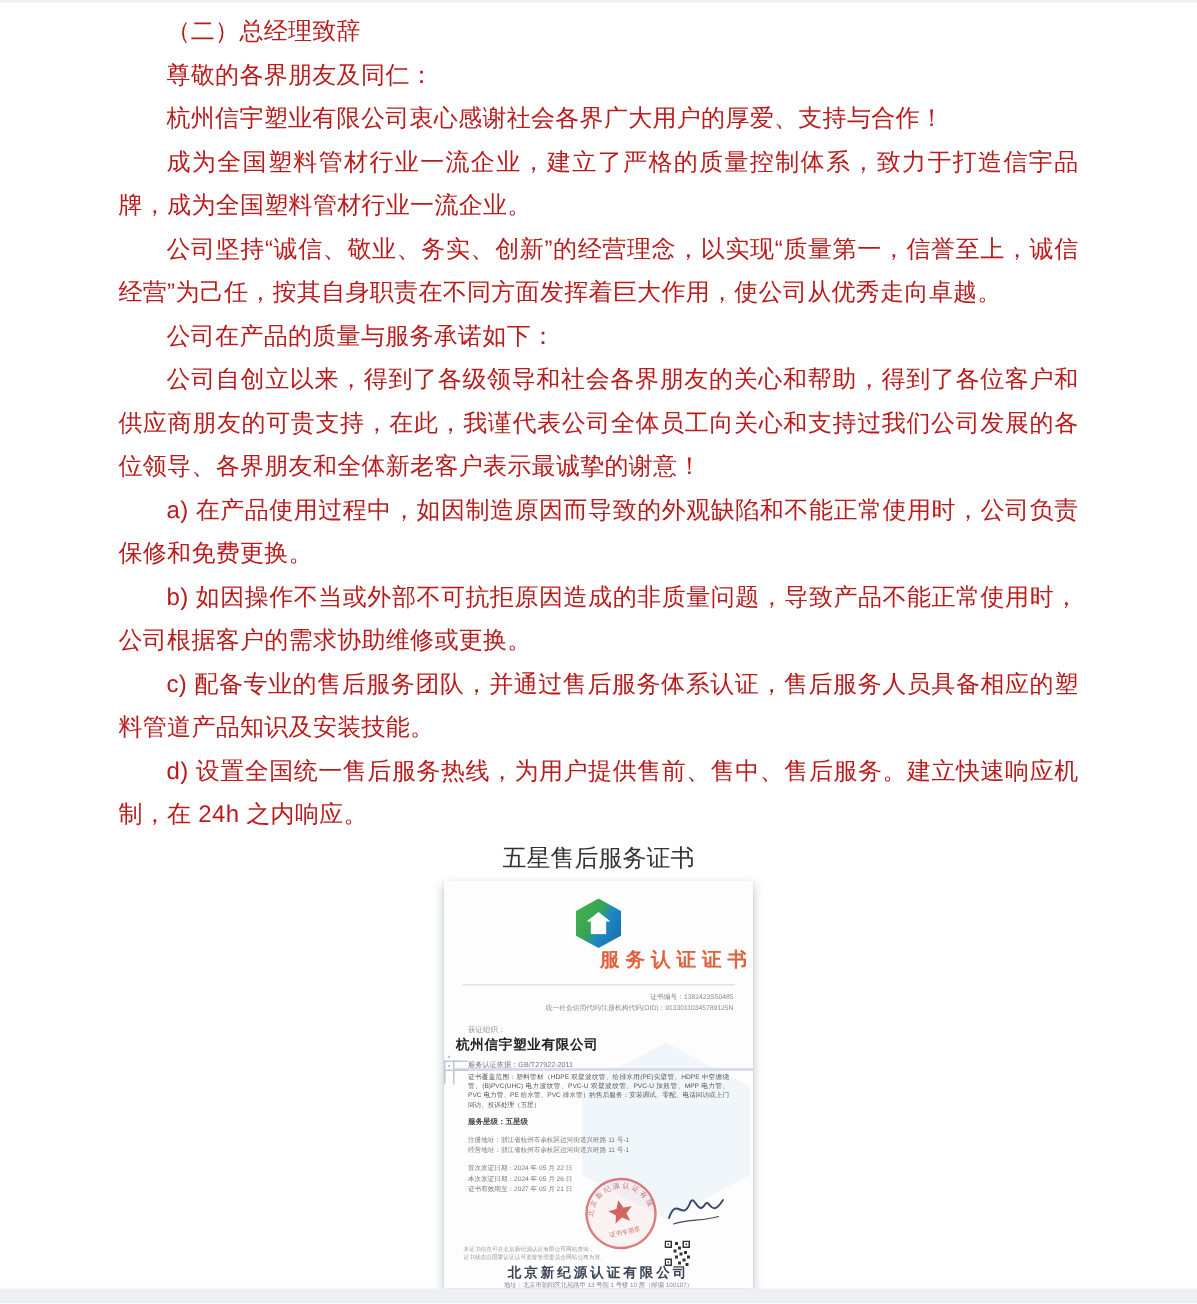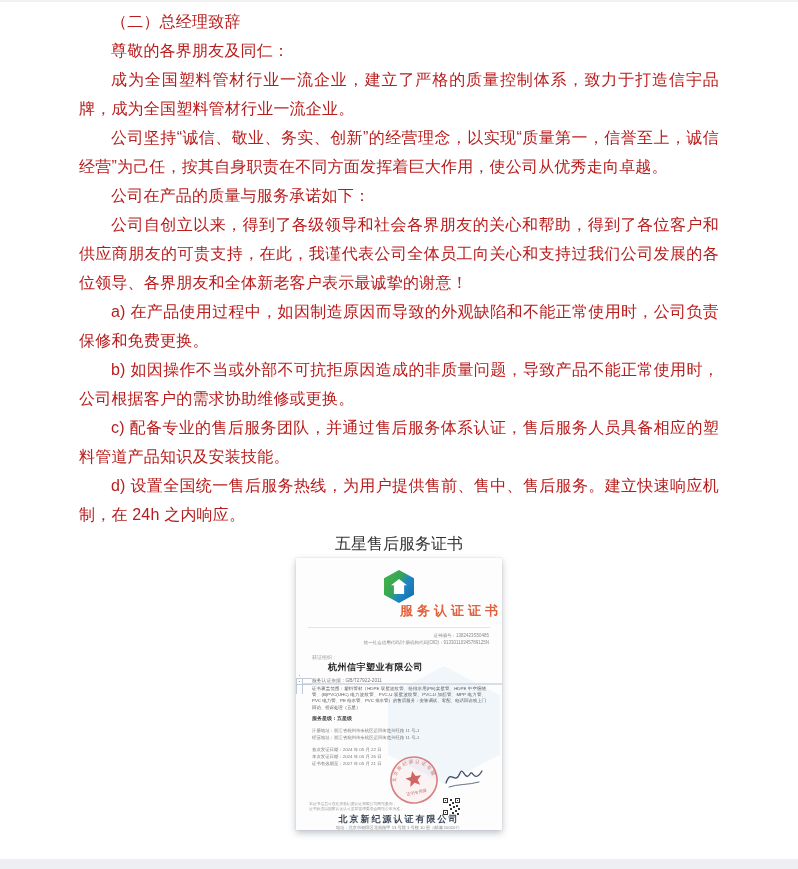--- a/index.html
+++ b/index.html
@@ -56,21 +56,21 @@
   .cert-title {
     position:absolute; top:44px; left:0; width:100%; text-align:right;
     font-size:13px; font-weight:bold; color:#e2603c; letter-spacing:4px;
   }
   .cert-rule { position:absolute; top:69px; left:12px; right:12px; height:1px; background:#e4e4e4; }
 
   .tiny { font-size:4.5px; line-height:7px; color:#8a8a8a; filter:blur(.25px); }
   .cert-meta { position:absolute; top:74px; right:13px; text-align:right; }
 
   .cert-org-label { position:absolute; top:96px; left:16px; font-size:5px; color:#999; }
-  .cert-org-name  { position:absolute; top:103px; left:32px; font-size:9px; font-weight:bold; color:#222; letter-spacing:.5px; }
+  .cert-org-name  { position:absolute; top:103px; left:8px; font-size:9px; font-weight:bold; color:#222; letter-spacing:.5px; }
   .cert-basis     { position:absolute; top:119px; left:16px; font-size:4.8px; color:#777; filter:blur(.2px); }
   .cert-scope     { position:absolute; top:128px; left:16px; width:174px; font-size:4.4px; line-height:6.2px;
                     color:#555; text-align:justify; filter:blur(.25px); }
   .cert-star      { position:absolute; top:157px; left:16px; font-size:5px; font-weight:bold; color:#444; }
   .cert-addr      { position:absolute; top:170px; left:16px; font-size:4.4px; line-height:6.5px; color:#777; filter:blur(.25px); }
   .cert-dates     { position:absolute; top:188px; left:16px; font-size:4.4px; line-height:7px; color:#777; filter:blur(.25px); }
 
   .cert-seal { position:absolute; left:92px; top:196px; width:52px; height:52px; transform:rotate(-12deg); opacity:.85; }
   .cert-sign { position:absolute; left:147px; top:206px; width:42px; height:26px; }
   .cert-qr   { position:absolute; left:147px; top:240px; width:17px; height:17px; }
@@ -82,20 +82,21 @@
                  font-size:4.2px; color:#8a8a8a; filter:blur(.25px); }
 </style>
 </head>
 <body>
 
 <div class="top-strip"></div>
 
 <div class="doc-body">
   <p class="para">（二）总经理致辞</p>
   <p class="para">尊敬的各界朋友及同仁：</p>
+  <p class="para">杭州信宇塑业有限公司衷心感谢社会各界广大用户的厚爱、支持与合作！</p>
   <p class="para">成为全国塑料管材行业一流企业，建立了严格的质量控制体系，致力于打造信宇品牌，成为全国塑料管材行业一流企业。</p>
   <p class="para">公司坚持“诚信、敬业、务实、创新”的经营理念，以实现“质量第一，信誉至上，诚信经营”为己任，按其自身职责在不同方面发挥着巨大作用，使公司从优秀走向卓越。</p>
   <p class="para">公司在产品的质量与服务承诺如下：</p>
   <p class="para">公司自创立以来，得到了各级领导和社会各界朋友的关心和帮助，得到了各位客户和供应商朋友的可贵支持，在此，我谨代表公司全体员工向关心和支持过我们公司发展的各位领导、各界朋友和全体新老客户表示最诚挚的谢意！</p>
   <p class="para">a) 在产品使用过程中，如因制造原因而导致的外观缺陷和不能正常使用时，公司负责保修和免费更换。</p>
   <p class="para">b) 如因操作不当或外部不可抗拒原因造成的非质量问题，导致产品不能正常使用时，公司根据客户的需求协助维修或更换。</p>
   <p class="para">c) 配备专业的售后服务团队，并通过售后服务体系认证，售后服务人员具备相应的塑料管道产品知识及安装技能。</p>
   <p class="para">d) 设置全国统一售后服务热线，为用户提供售前、售中、售后服务。建立快速响应机制，在 24h 之内响应。</p>
   <p class="caption">五星售后服务证书</p>
 

